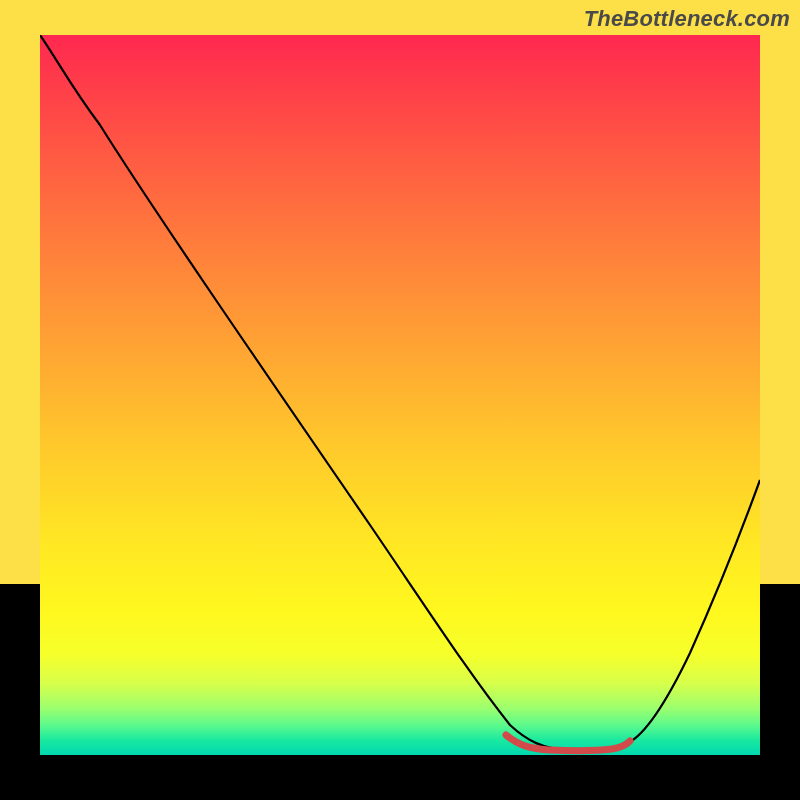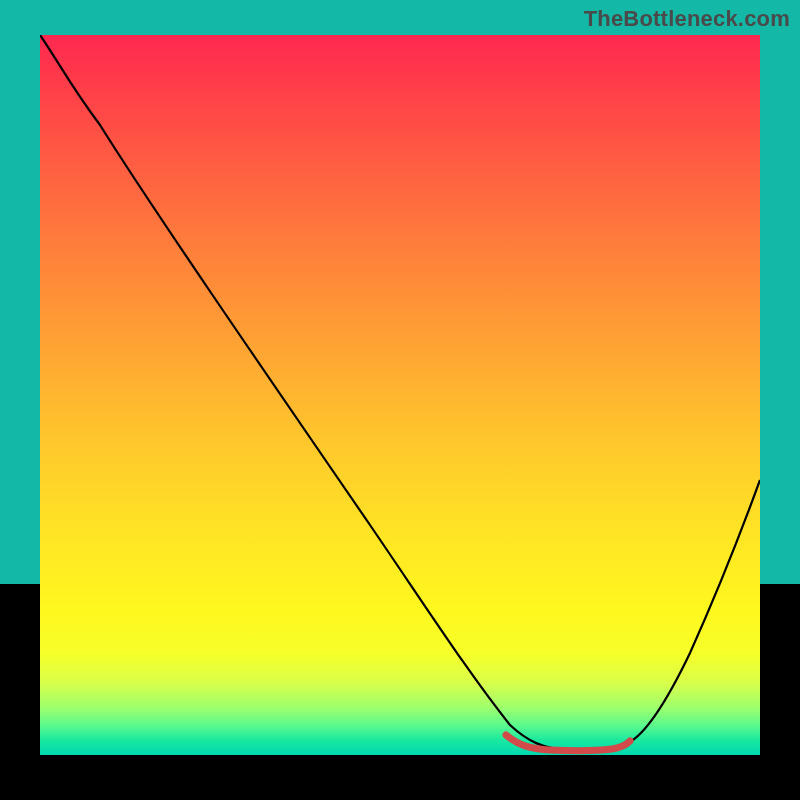--- a/index.html
+++ b/index.html
@@ -8,21 +8,22 @@
     width: 800px;
     height: 800px;
     background: #000;
     overflow: hidden;
     font-family: Arial, Helvetica, sans-serif;
   }
   .frame {
     position: relative;
     width: 800px;
     height: 584px;
-    background: #14b8a6;
+    background: #fde047;
+    font-style: italic;
   }
   .watermark {
     position: absolute;
     top: 6px;
     right: 10px;
     font-size: 22px;
     font-weight: 600;
     color: #4a4a4a;
     letter-spacing: 0.2px;
     z-index: 3;

